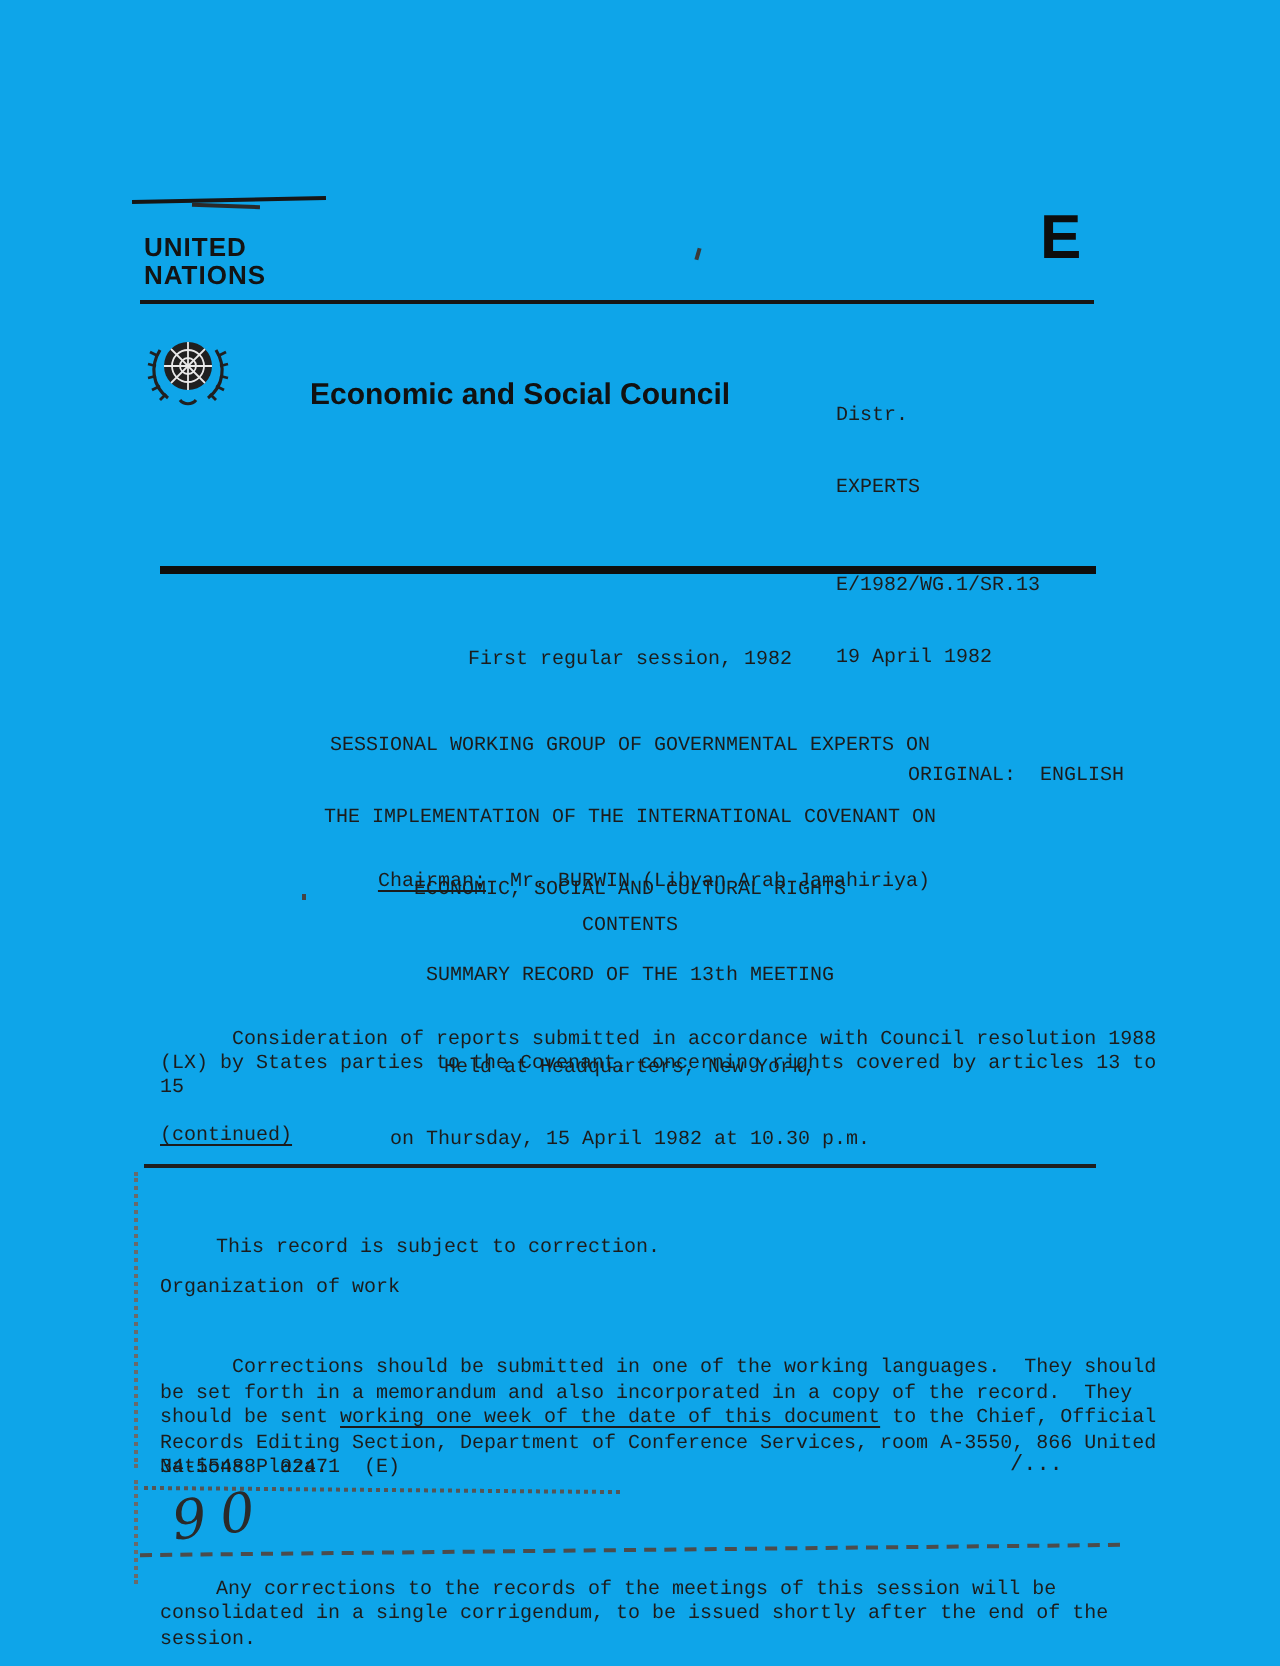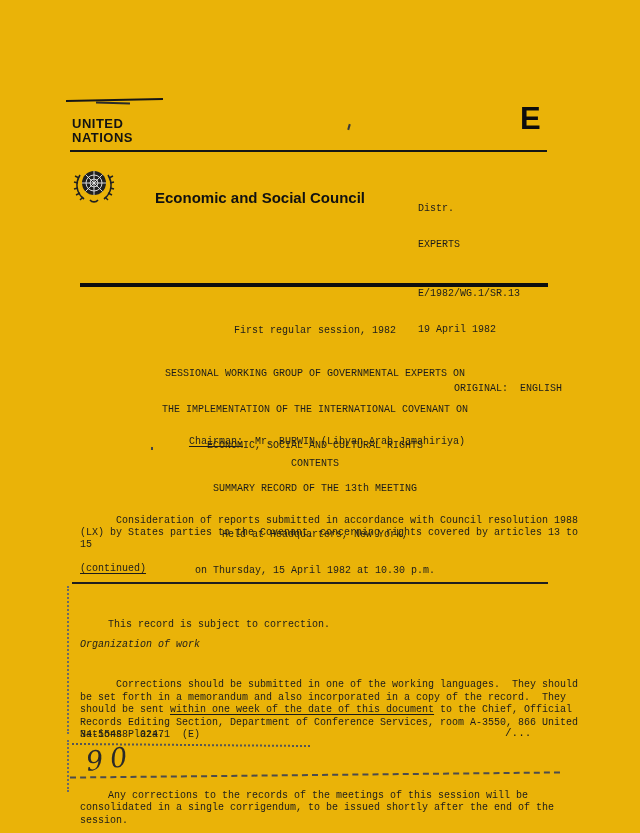--- a/index.html
+++ b/index.html
@@ -1,19 +1,19 @@
 <!DOCTYPE html>
 <html><head>
 <meta charset="utf-8">
 <style>
   * { margin:0; padding:0; box-sizing:border-box; }
   html,body { background:#ffffff; }
   .page {
     position:relative; width:640px; height:833px;
-    background:#eab308; color:#1c1c1c; overflow:hidden;
+    background:#0ea5e9; color:#1c1c1c; overflow:hidden;
     font-family:"Liberation Mono","DejaVu Sans Mono",monospace;
   }
   .mono { font-size:10px; line-height:12px; white-space:pre-wrap; }
   .sans { font-family:"Liberation Sans","DejaVu Sans",sans-serif; }
   .abs { position:absolute; }
   .u { text-decoration:underline; text-underline-offset:2px; }
   .blk { display:block; }
 
   
   .org-name { left:72px; top:117px; font-weight:bold; font-size:13px; line-height:14px; letter-spacing:0.5px; color:#131313; }
@@ -34,21 +34,21 @@
   .center-block { left:75px; top:301px; width:480px; text-align:center; }
   .mb7 { margin-bottom:7px; }
   .mt7 { margin-top:7px; }
   .mt10 { margin-top:10px; }
 
   .chairman { left:75px; top:424px; width:480px; text-align:center; }
   .chairman-name { margin-left:12px; }
   .contents-heading { left:75px; top:458px; width:480px; text-align:center; }
 
   .contents-body { left:80px; top:479px; width:502px; }
-  .org-work { margin-top:16px;font-style:italic; }
+  .org-work { margin-top:16px; }
 
   .foot-rule { left:72px; top:582px; width:476px; height:2px; background:#1f1f1f; }
 
   .footnote { left:80px; top:594px; width:500px; line-height:12.4px; }
   .footnote p { text-indent:28px; }
   .footnote .mt { margin-top:11px; }
 
   .footer-left { left:80px; top:729px; }
   .footer-right { left:505px; top:727px; font-size:11px; }
 
@@ -155,21 +155,21 @@
       <span class="u blk">(continued)</span>
     </div>
     <div class="org-work">Organization of work</div>
   </div>
 
   <div class="abs foot-rule"></div>
 
   <div class="abs footnote mono">
     <p>This record is subject to correction.</p>
     <p class="mt">
-      <span>Corrections should be submitted in one of the working languages.  They should be set forth in a memorandum and also incorporated in a copy of the record.  They should be sent </span><span class="u">within one week of the date of this document</span><span> to the Chief, Official Records Editing Section, Department of Conference Services, room A-3550, 866 United Nations Plaza.</span>
+      <span>Corrections should be submitted in one of the working languages.  They should be set forth in a memorandum and also incorporated in a copy of the record.  They should be sent </span><span class="u">working one week of the date of this document</span><span> to the Chief, Official Records Editing Section, Department of Conference Services, room A-3550, 866 United Nations Plaza.</span>
     </p>
     <p class="mt">Any corrections to the records of the meetings of this session will be consolidated in a single corrigendum, to be issued shortly after the end of the session.</p>
   </div>
 
   <div class="abs footer-left mono">34-55488  02471  (E)</div>
   <div class="abs footer-right mono">/...</div>
   <div class="abs handwritten">90</div>
 
 </div>
 

